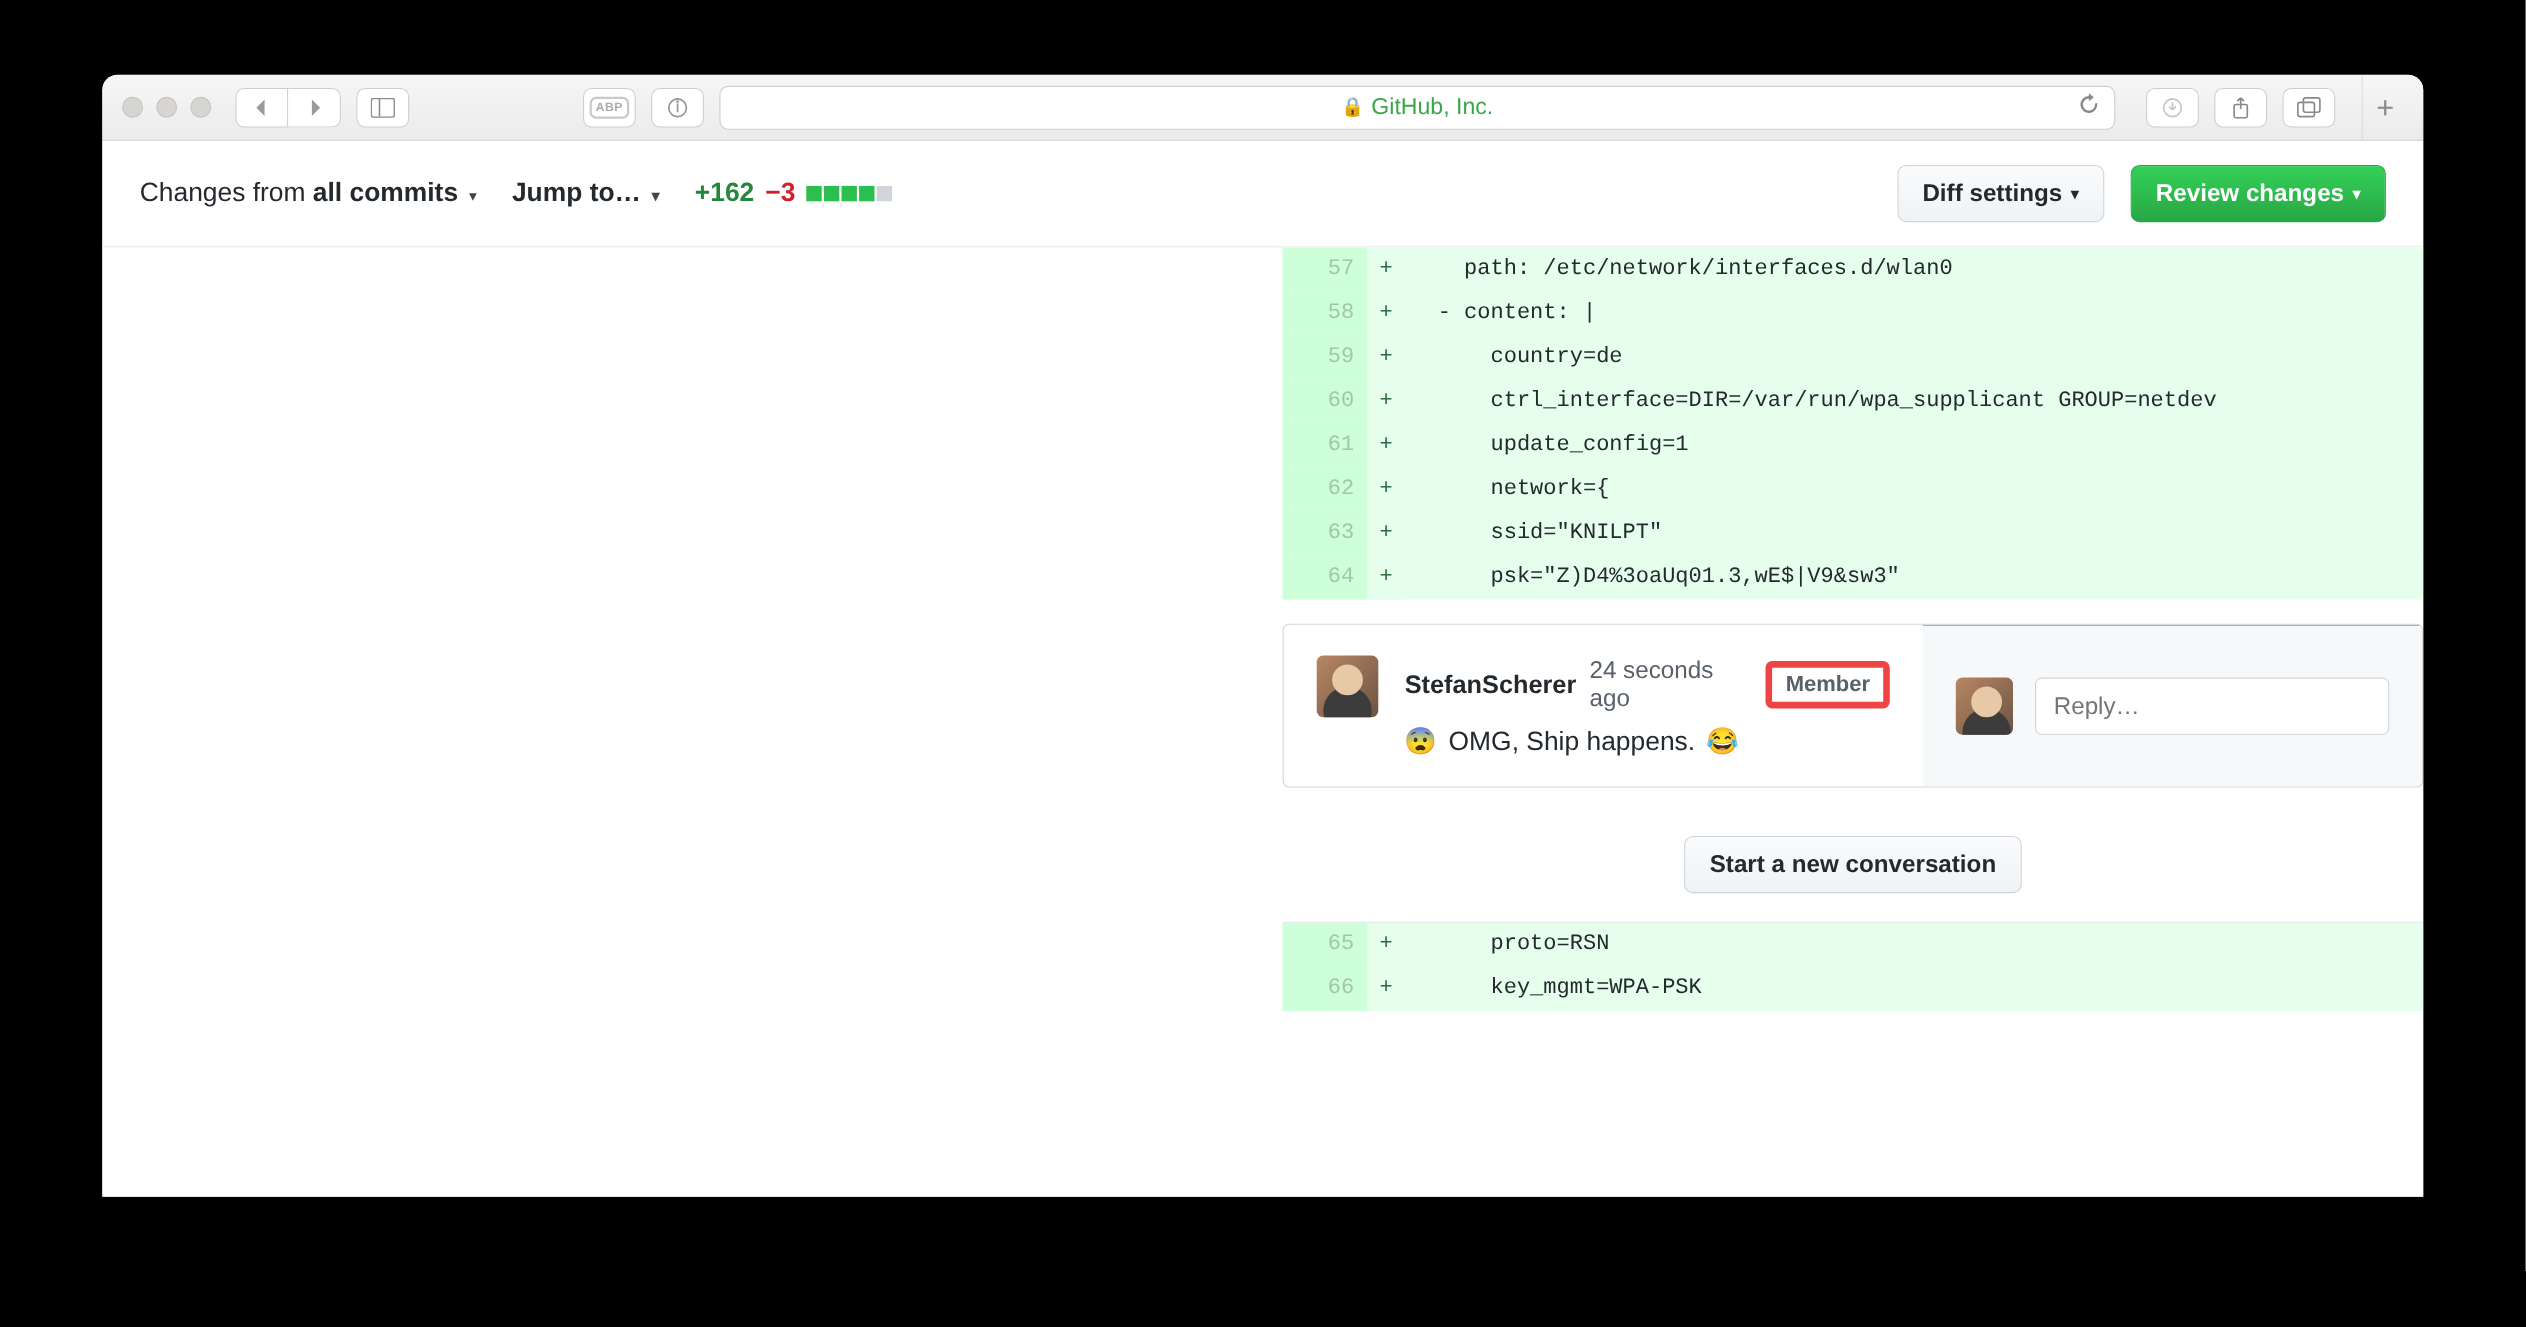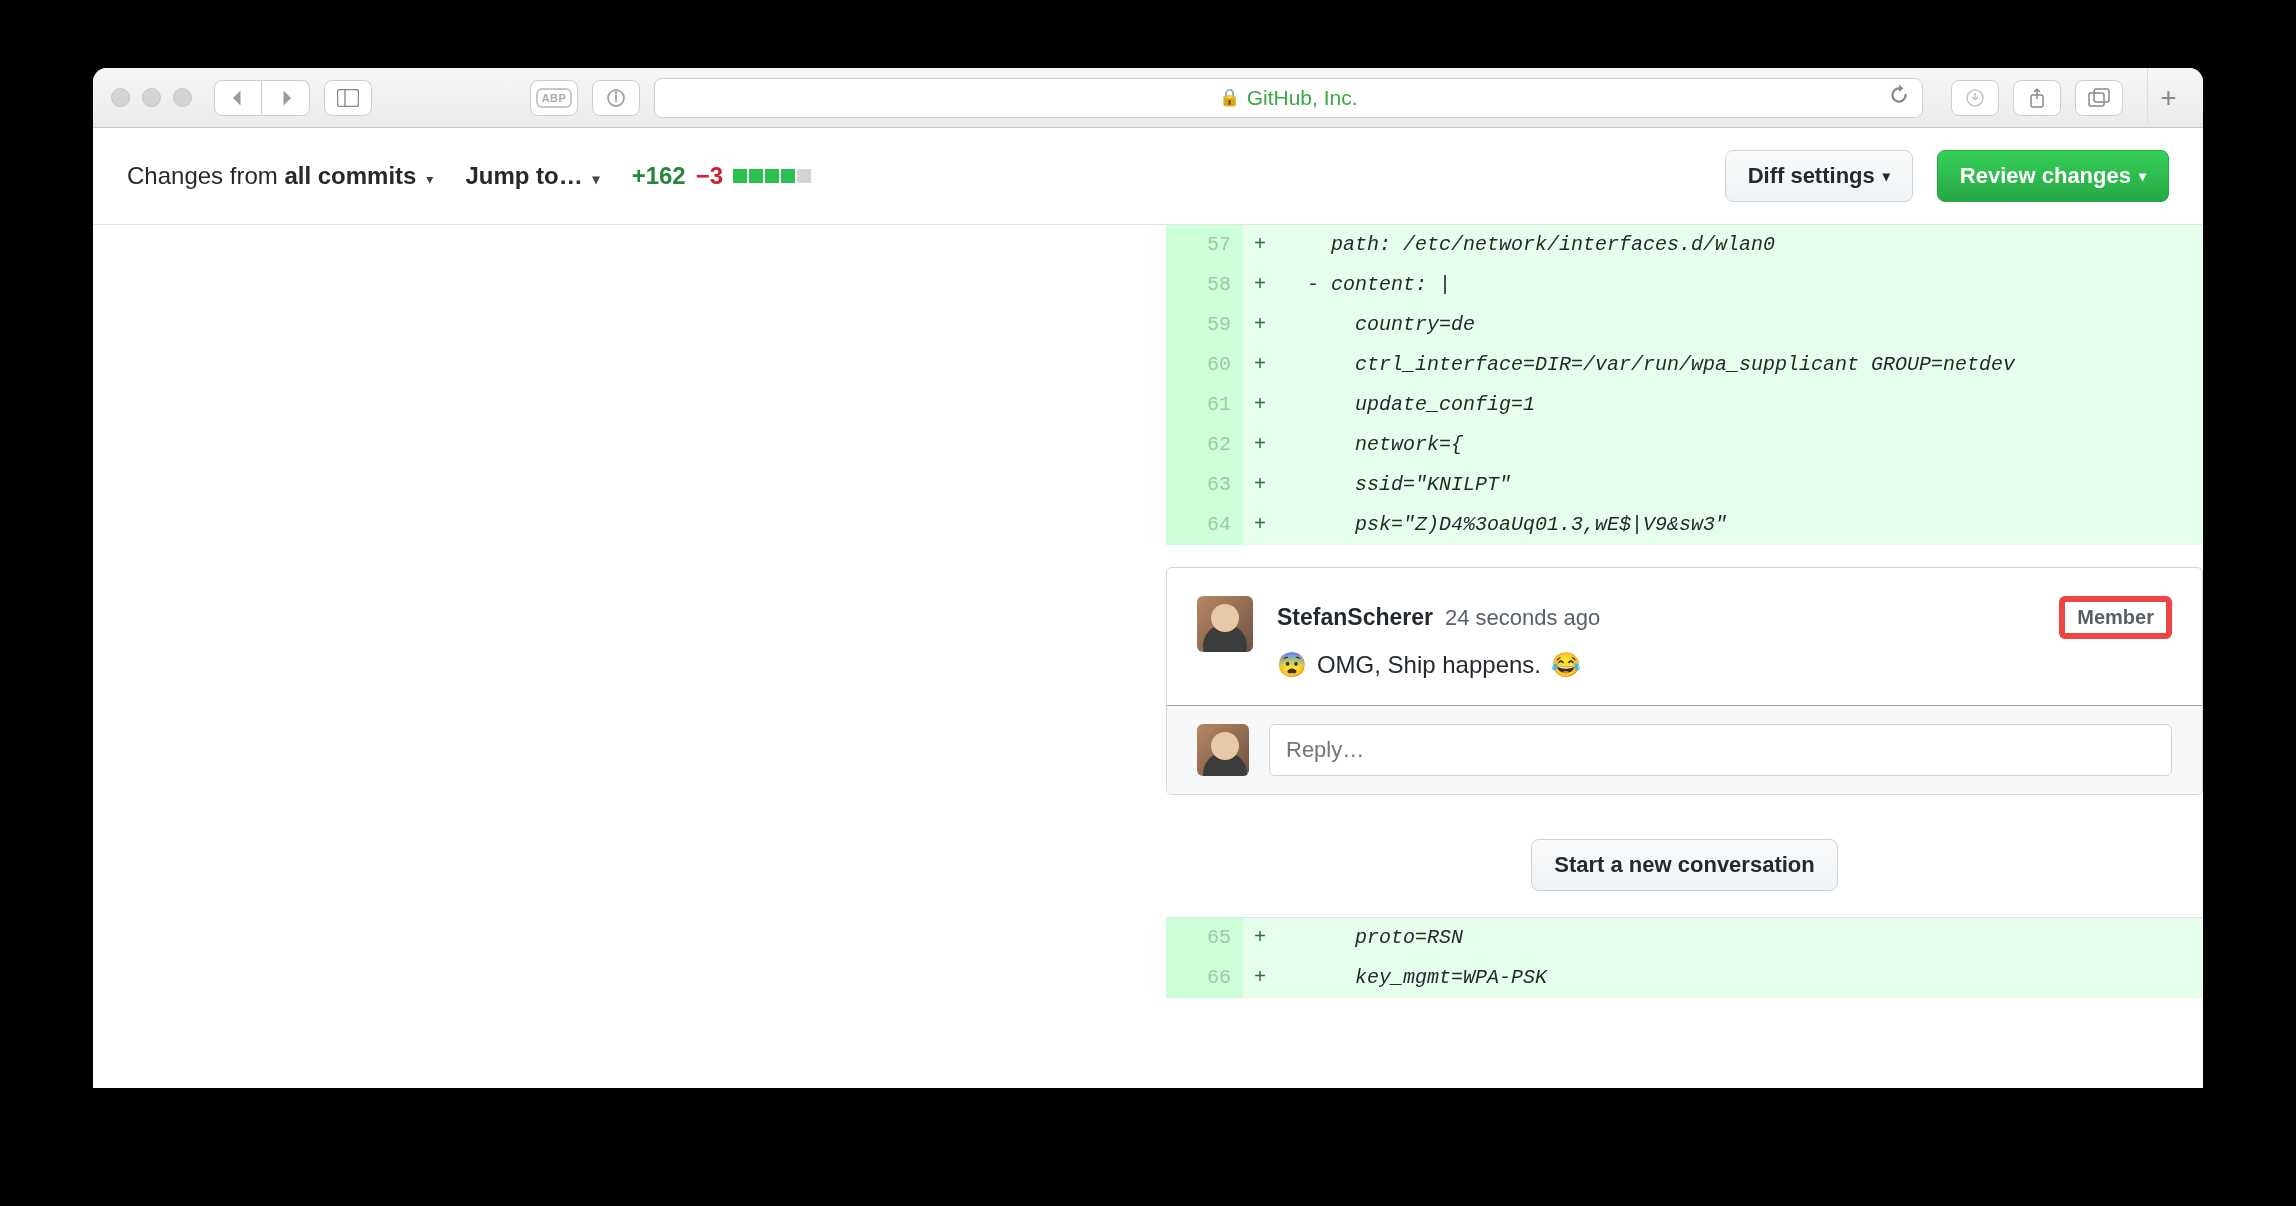--- a/index.html
+++ b/index.html
@@ -80,25 +80,25 @@
     flex:1; display:flex; background:#fff; overflow:hidden;
     padding-left: 34px;
   }
   .left-gutter { width: 1039px; }
   .diff-col { flex:1; display:flex; flex-direction:column; }
 
   .diff-block { font-family: "SFMono-Regular", Consolas, "Liberation Mono", Menlo, monospace; font-size:20px; }
   .diff-row { display:flex; align-items:stretch; line-height: 40px; background:#e6ffed; }
   .lnnum { width:77px; text-align:right; padding-right:12px; color:#a1c7aa; background:#cdffd8; }
   .plusmark { width:34px; text-align:center; color:#2e6b3f; background:#e6ffed; }
-  .code { flex:1; white-space:pre; color:#24292e; padding-left: 6px; font-style: italic; }
+  .code { flex:1; white-space:pre; color:#24292e; padding-left: 6px; }
 
   .convo-card {
     margin: 22px 0 0 0; border:1px solid #d1d5da; border-radius:6px;
-    display:flex; flex-direction:column; overflow:hidden;
+    display:flex; flex-direction:row; overflow:hidden;
   }
   .convo-top { padding: 28px 30px 26px 30px; display:flex; gap:24px; }
   .avatar { width:56px; height:56px; border-radius:6px; background:linear-gradient(135deg,#b88764,#6c5343); position:relative; overflow:hidden; }
   .avatar::after{ content:""; position:absolute; left:14px; top:8px; width:28px; height:28px; border-radius:50%; background:#e7c8a7; box-shadow: 0 28px 0 8px #3c3c3c; }
   .convo-body { flex:1; }
   .convo-head { display:flex; align-items:center; gap:12px; color:#586069; font-size:22px; }
   .convo-head .author { color:#24292e; font-weight:700; font-size:23px; }
   .badge { margin-left:auto; border:6px solid #ef4444; border-radius:6px; padding:4px 12px; font-size:20px; font-weight:600; color:#586069; }
   .convo-text { margin-top:12px; font-size:24px; color:#24292e; display:flex; align-items:center; gap:10px; }
   .reply-row { background:#f6f8fa; border-top:1px solid #a3a3a3; padding:18px 30px; display:flex; align-items:center; gap:20px; }

